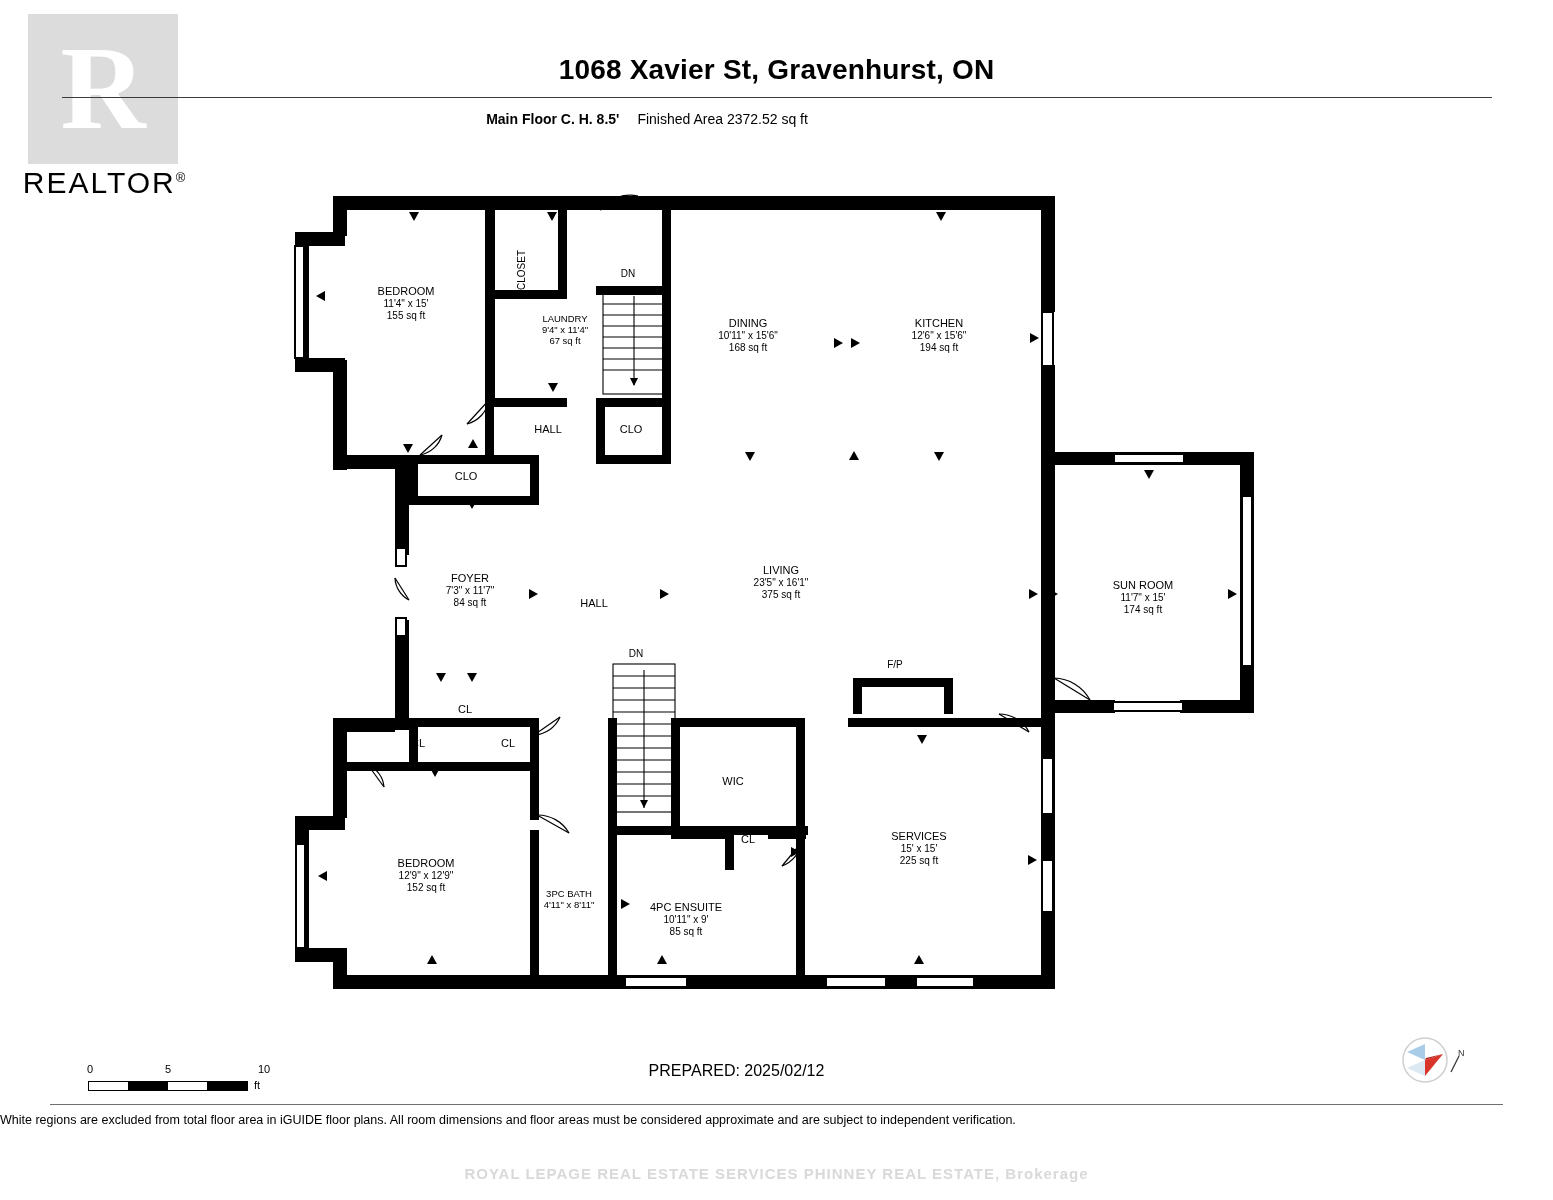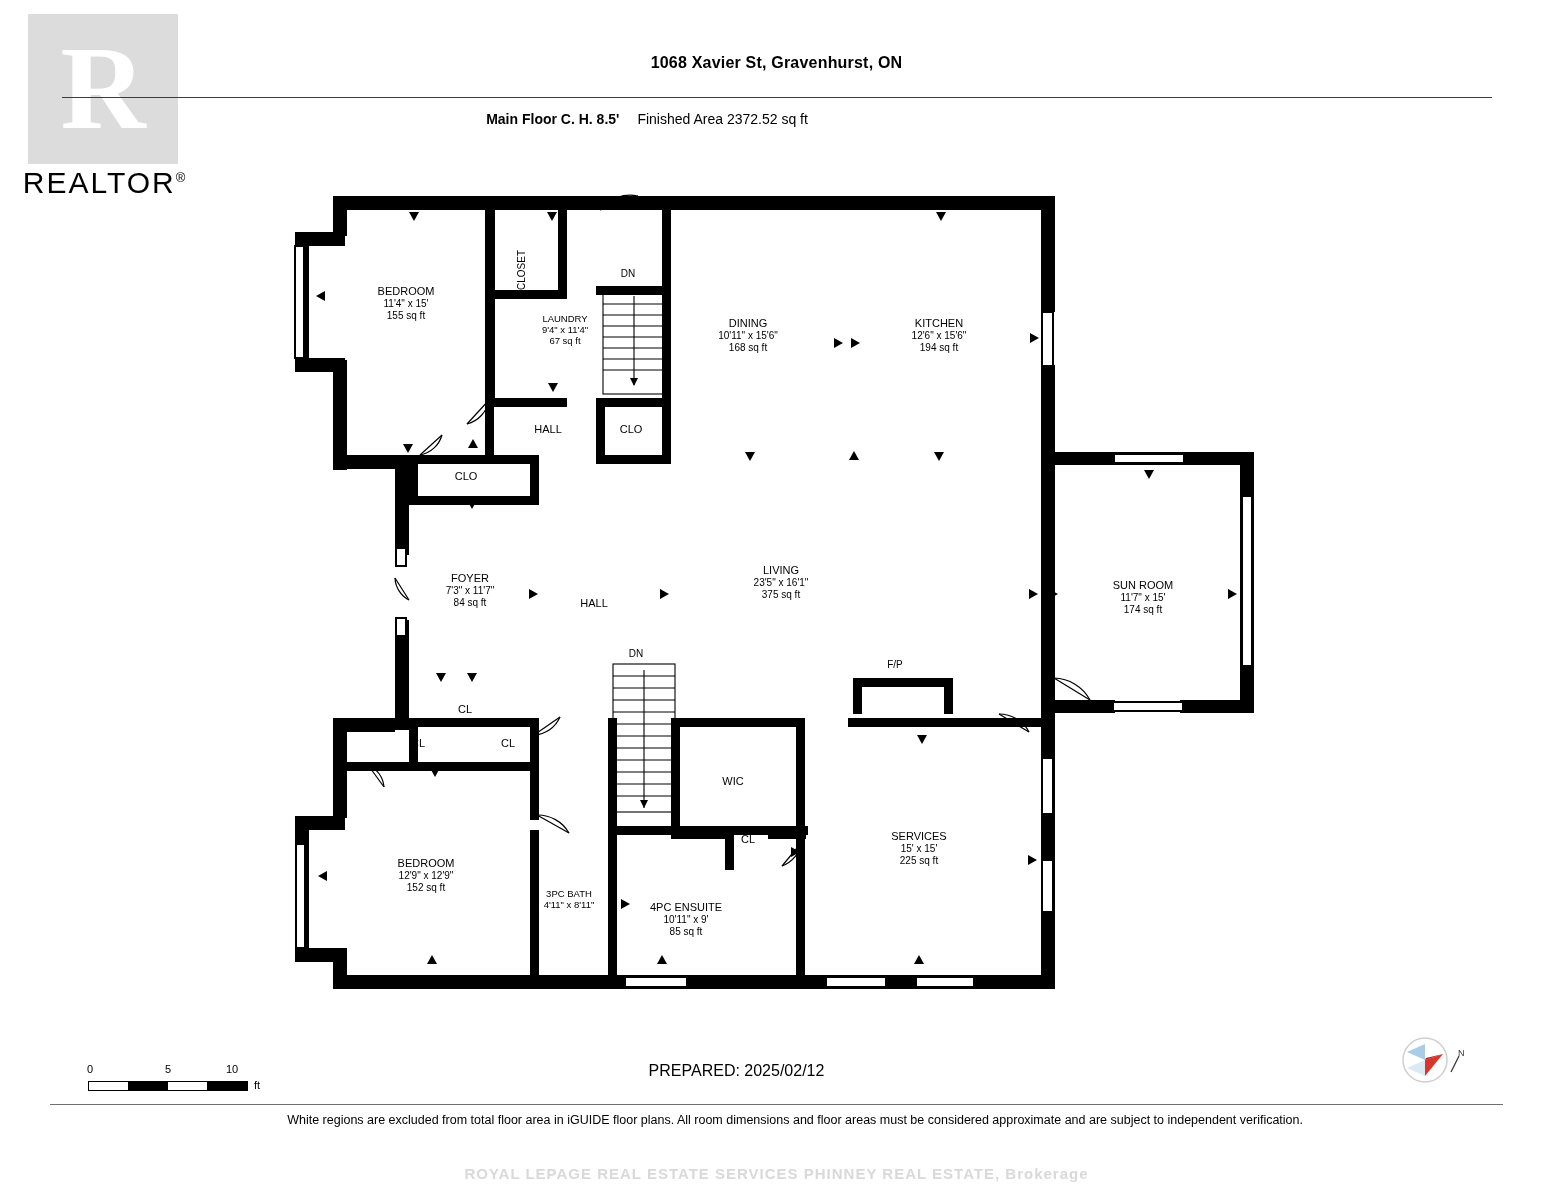--- a/index.html
+++ b/index.html
@@ -52,21 +52,21 @@
     font-family: "Liberation Sans", sans-serif;
   }
   #realtor-logo .r-word sup { font-size: 13px; }
 
   #title {
     position: absolute;
     left: 0;
     top: 54px;
     width: 1553px;
     text-align: center;
-    font-size: 16px;
+    font-size: 28px;
     font-weight: bold;
     letter-spacing: 0.2px;
   }
   #title-rule {
     position: absolute;
     left: 62px;
     top: 97px;
     width: 1430px;
     height: 1px;
     background: #3b3b3b;
@@ -166,21 +166,21 @@
     top: 1104px;
     width: 1453px;
     height: 1px;
     background: #6f6f6f;
   }
   #disclaimer {
     position: absolute;
     left: 0;
     top: 1113px;
     width: 1303px;
-    text-align: right;
+    text-align: left;
     font-size: 12.5px;
   }
   #watermark {
     position: absolute;
     left: 0;
     top: 1165px;
     width: 1553px;
     text-align: center;
     font-size: 15px;
     letter-spacing: 1px;
@@ -473,21 +473,21 @@
 <div class="lbl" style="left:686px; top:901px;">
   <div class="nm">4PC ENSUITE</div>
   <div class="dim">10'11" x 9'</div>
   <div class="dim">85 sq ft</div>
 </div>
 
 <div id="scale-bar">
   <div class="ticks">
     <span class="t" style="left:2px;">0</span>
     <span class="t" style="left:80px;">5</span>
-    <span class="t" style="left:144px;">10</span>
+    <span class="t" style="left:176px;">10</span>
   </div>
   <div class="bar"></div>
   <div class="unit">ft</div>
 </div>
 
 <div id="prepared">PREPARED: 2025/02/12</div>
 
 <svg id="compass" viewBox="0 0 72 60">
   <circle cx="30" cy="30" r="22" fill="#ffffff" stroke="#cfcfcf" stroke-width="1.5"></circle>
   <path d="M30 30 L12 22 L30 14 Z" fill="#a9cde8"></path>

